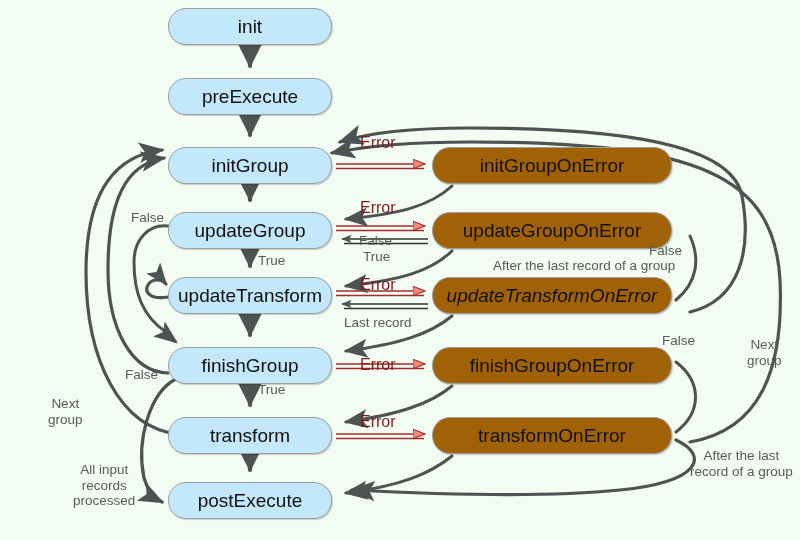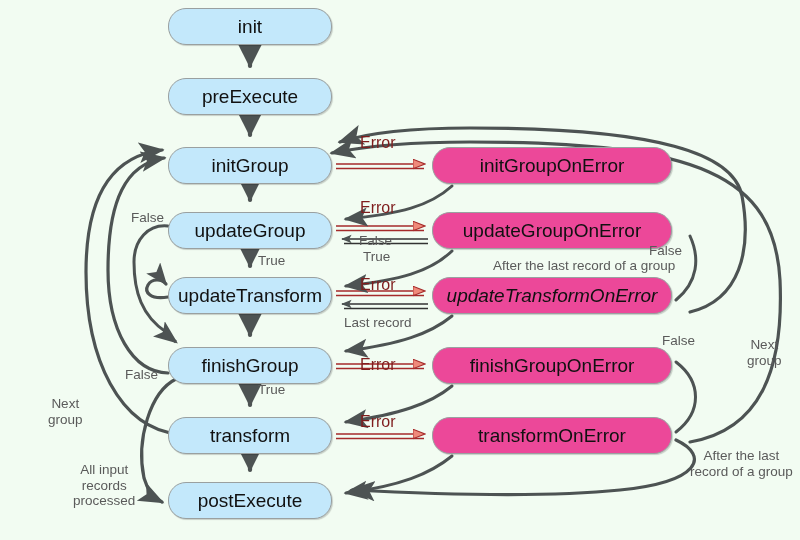--- a/index.html
+++ b/index.html
@@ -16,21 +16,21 @@
     position:absolute;
     box-sizing:border-box;
     border:1px solid #9aa0a0;
     border-radius:18px;
     display:flex;align-items:center;justify-content:center;
     font-size:19px;color:#111;
     box-shadow:1px 1px 1px rgba(0,0,0,.18);
     white-space:nowrap;
   }
   .node.main{background:#c3e8fb;}
-  .node.err{background:#ec4899;}
+  .node.err{background:#a16207;}
   .lbl{
     position:absolute;
     font-size:13.5px;
     color:#5a5a5a;
     white-space:nowrap;
     line-height:1.15;
     text-align:center;
   }
   .lbl.err-lbl{color:#7f1d1d;font-size:16px;}
   .lbl.multi{white-space:pre-line;}

